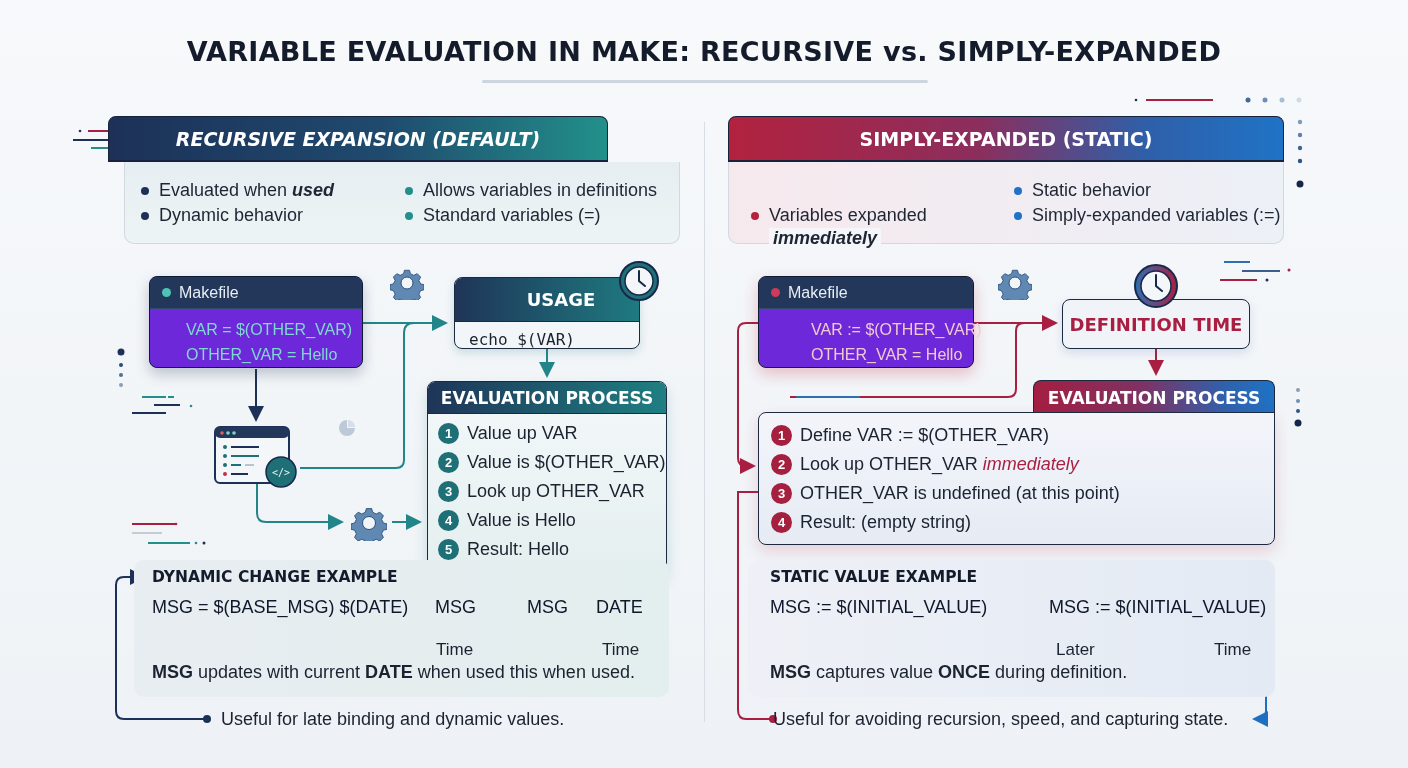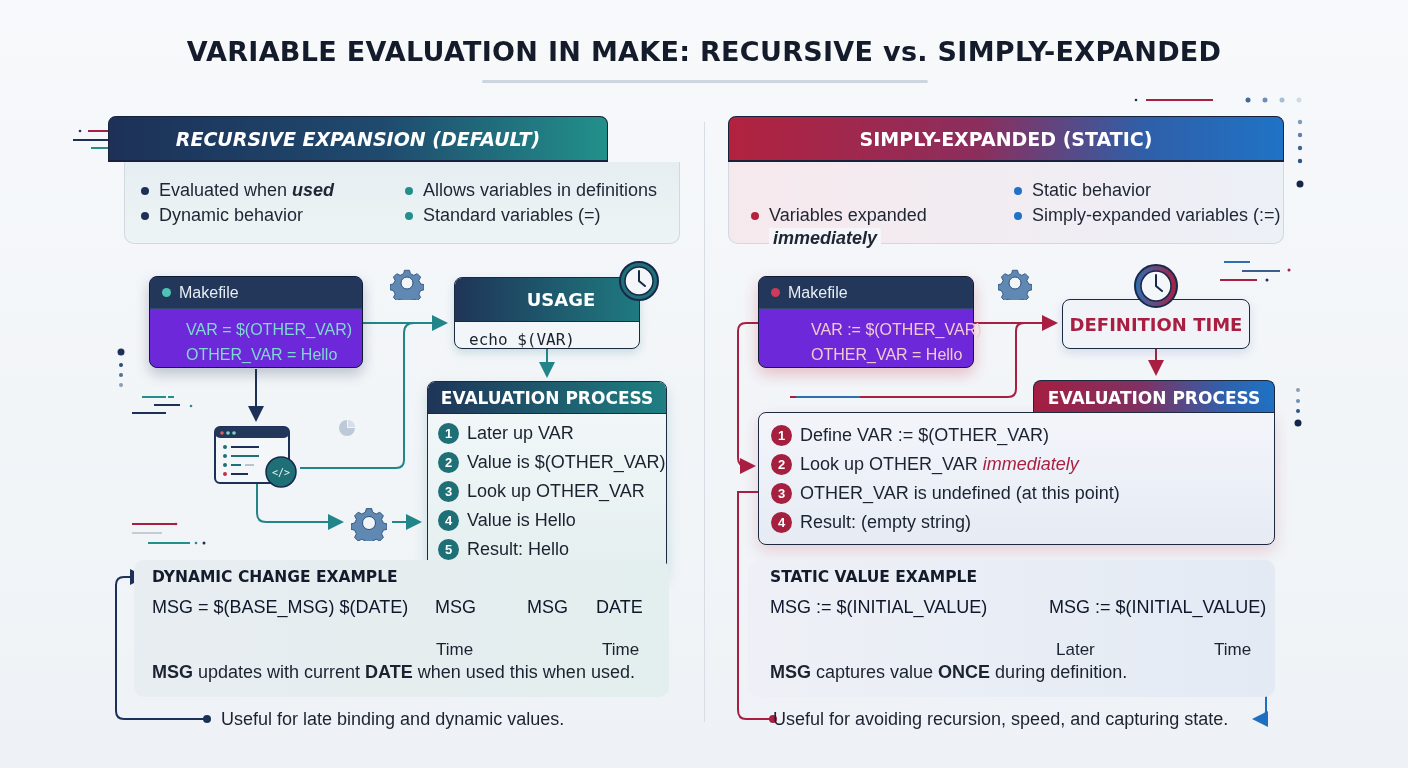--- a/index.html
+++ b/index.html
@@ -283,21 +283,21 @@
 
 <svg class="abs" style="left:351px; top:505px;" width="36" height="36" viewBox="0 0 36 36">
   <path d="M15,2 h6 l1,4 l4,2 l4,-2 l4,4 l-2,4 l2,4 l4,1 v6 l-4,1 l-2,4 l2,4 l-4,4 l-4,-2 l-4,2 l-1,4 h-6 l-1,-4 l-4,-2 l-4,2 l-4,-4 l2,-4 l-2,-4 l-4,-1 v-6 l4,-1 l2,-4 l-2,-4 l4,-4 l4,2 l4,-2 z" fill="#5f88b3" stroke="#2d4f7a" stroke-width="1" transform="scale(0.9) translate(2,2)"></path>
   <circle cx="18" cy="18" r="6.5" fill="#f2f5f8" stroke="#2d4f7a" stroke-width="1"></circle>
 </svg>
 
 <div class="abs eval-l">
   <div class="eval-l-head">EVALUATION PROCESS</div>
   <div class="step" style="left:10px; top:41px;">
       <span class="num num-t">1</span>
-      <span>Later up VAR</span>
+      <span>Value up VAR</span>
     </div>
   <div class="step" style="left:10px; top:70px;">
       <span class="num num-t">2</span>
       <span>Value is $(OTHER_VAR)</span>
     </div>
   <div class="step" style="left:10px; top:99px;">
       <span class="num num-t">3</span>
       <span>Look up OTHER_VAR</span>
     </div>
   <div class="step" style="left:10px; top:128px;">

